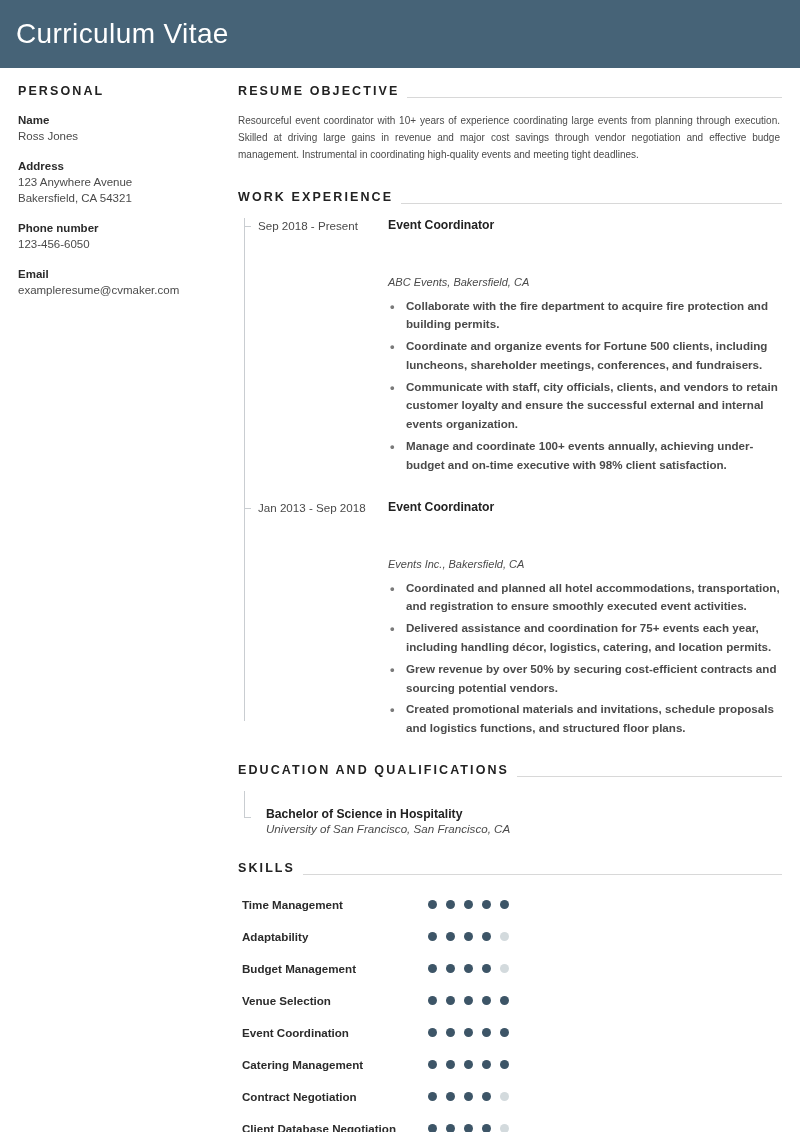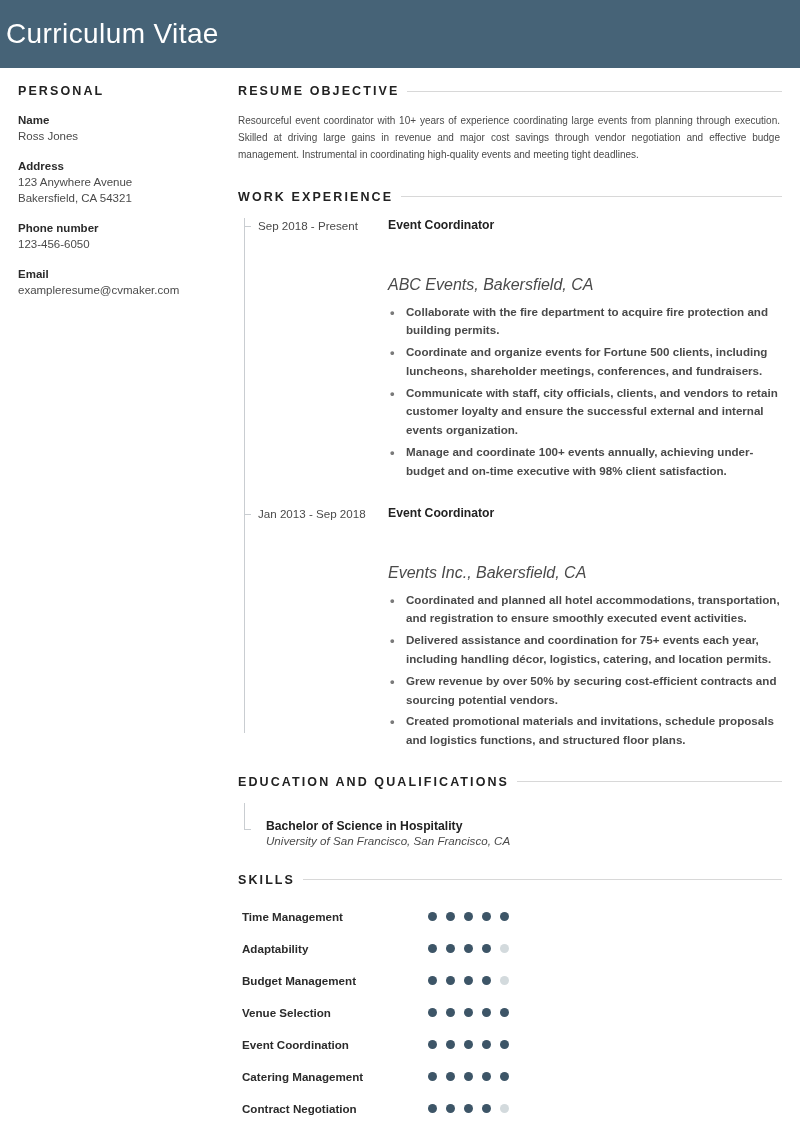--- a/index.html
+++ b/index.html
@@ -19,21 +19,21 @@
     background: #ffffff;
     overflow: hidden;
   }
 
   
   .header {
     height: 68px;
     background: #466377;
     display: flex;
     align-items: center;
-    padding-left: 6px;
+    padding-left: 16px;
   }
   .header-title {
     color: #ffffff;
     font-size: 28px;
     font-weight: 400;
     letter-spacing: 0.4px;
   }
 
   
   .body {
@@ -78,21 +78,21 @@
     font-weight: 400;
     color: #4a4a4a;
     line-height: 1.45;
   }
 
   
   .section { margin-bottom: 4px; }
 
   .sec-head {
     display: flex;
-    align-items: center;
+    align-items: flex-end;
     gap: 8px;
     margin-bottom: 14px;
   }
   .sec-head-text {
     font-size: 12.5px;
     font-weight: 700;
     letter-spacing: 2.1px;
     color: #222222;
     text-transform: uppercase;
     white-space: nowrap;
@@ -156,21 +156,21 @@
 
   .tl-content { flex: 1 1 auto; }
 
   .job-title {
     font-size: 12.2px;
     font-weight: 700;
     color: #222222;
     margin-bottom: 1px;
   }
   .job-company {
-    font-size: 16px;
+    font-size: 11px;
     font-style: italic;
     color: #4a4a4a;
     margin-bottom: 9px;
     margin-top: 44px;
   }
 
   .bullets { list-style: none; }
   .bullets li {
     position: relative;
     padding-left: 18px;

